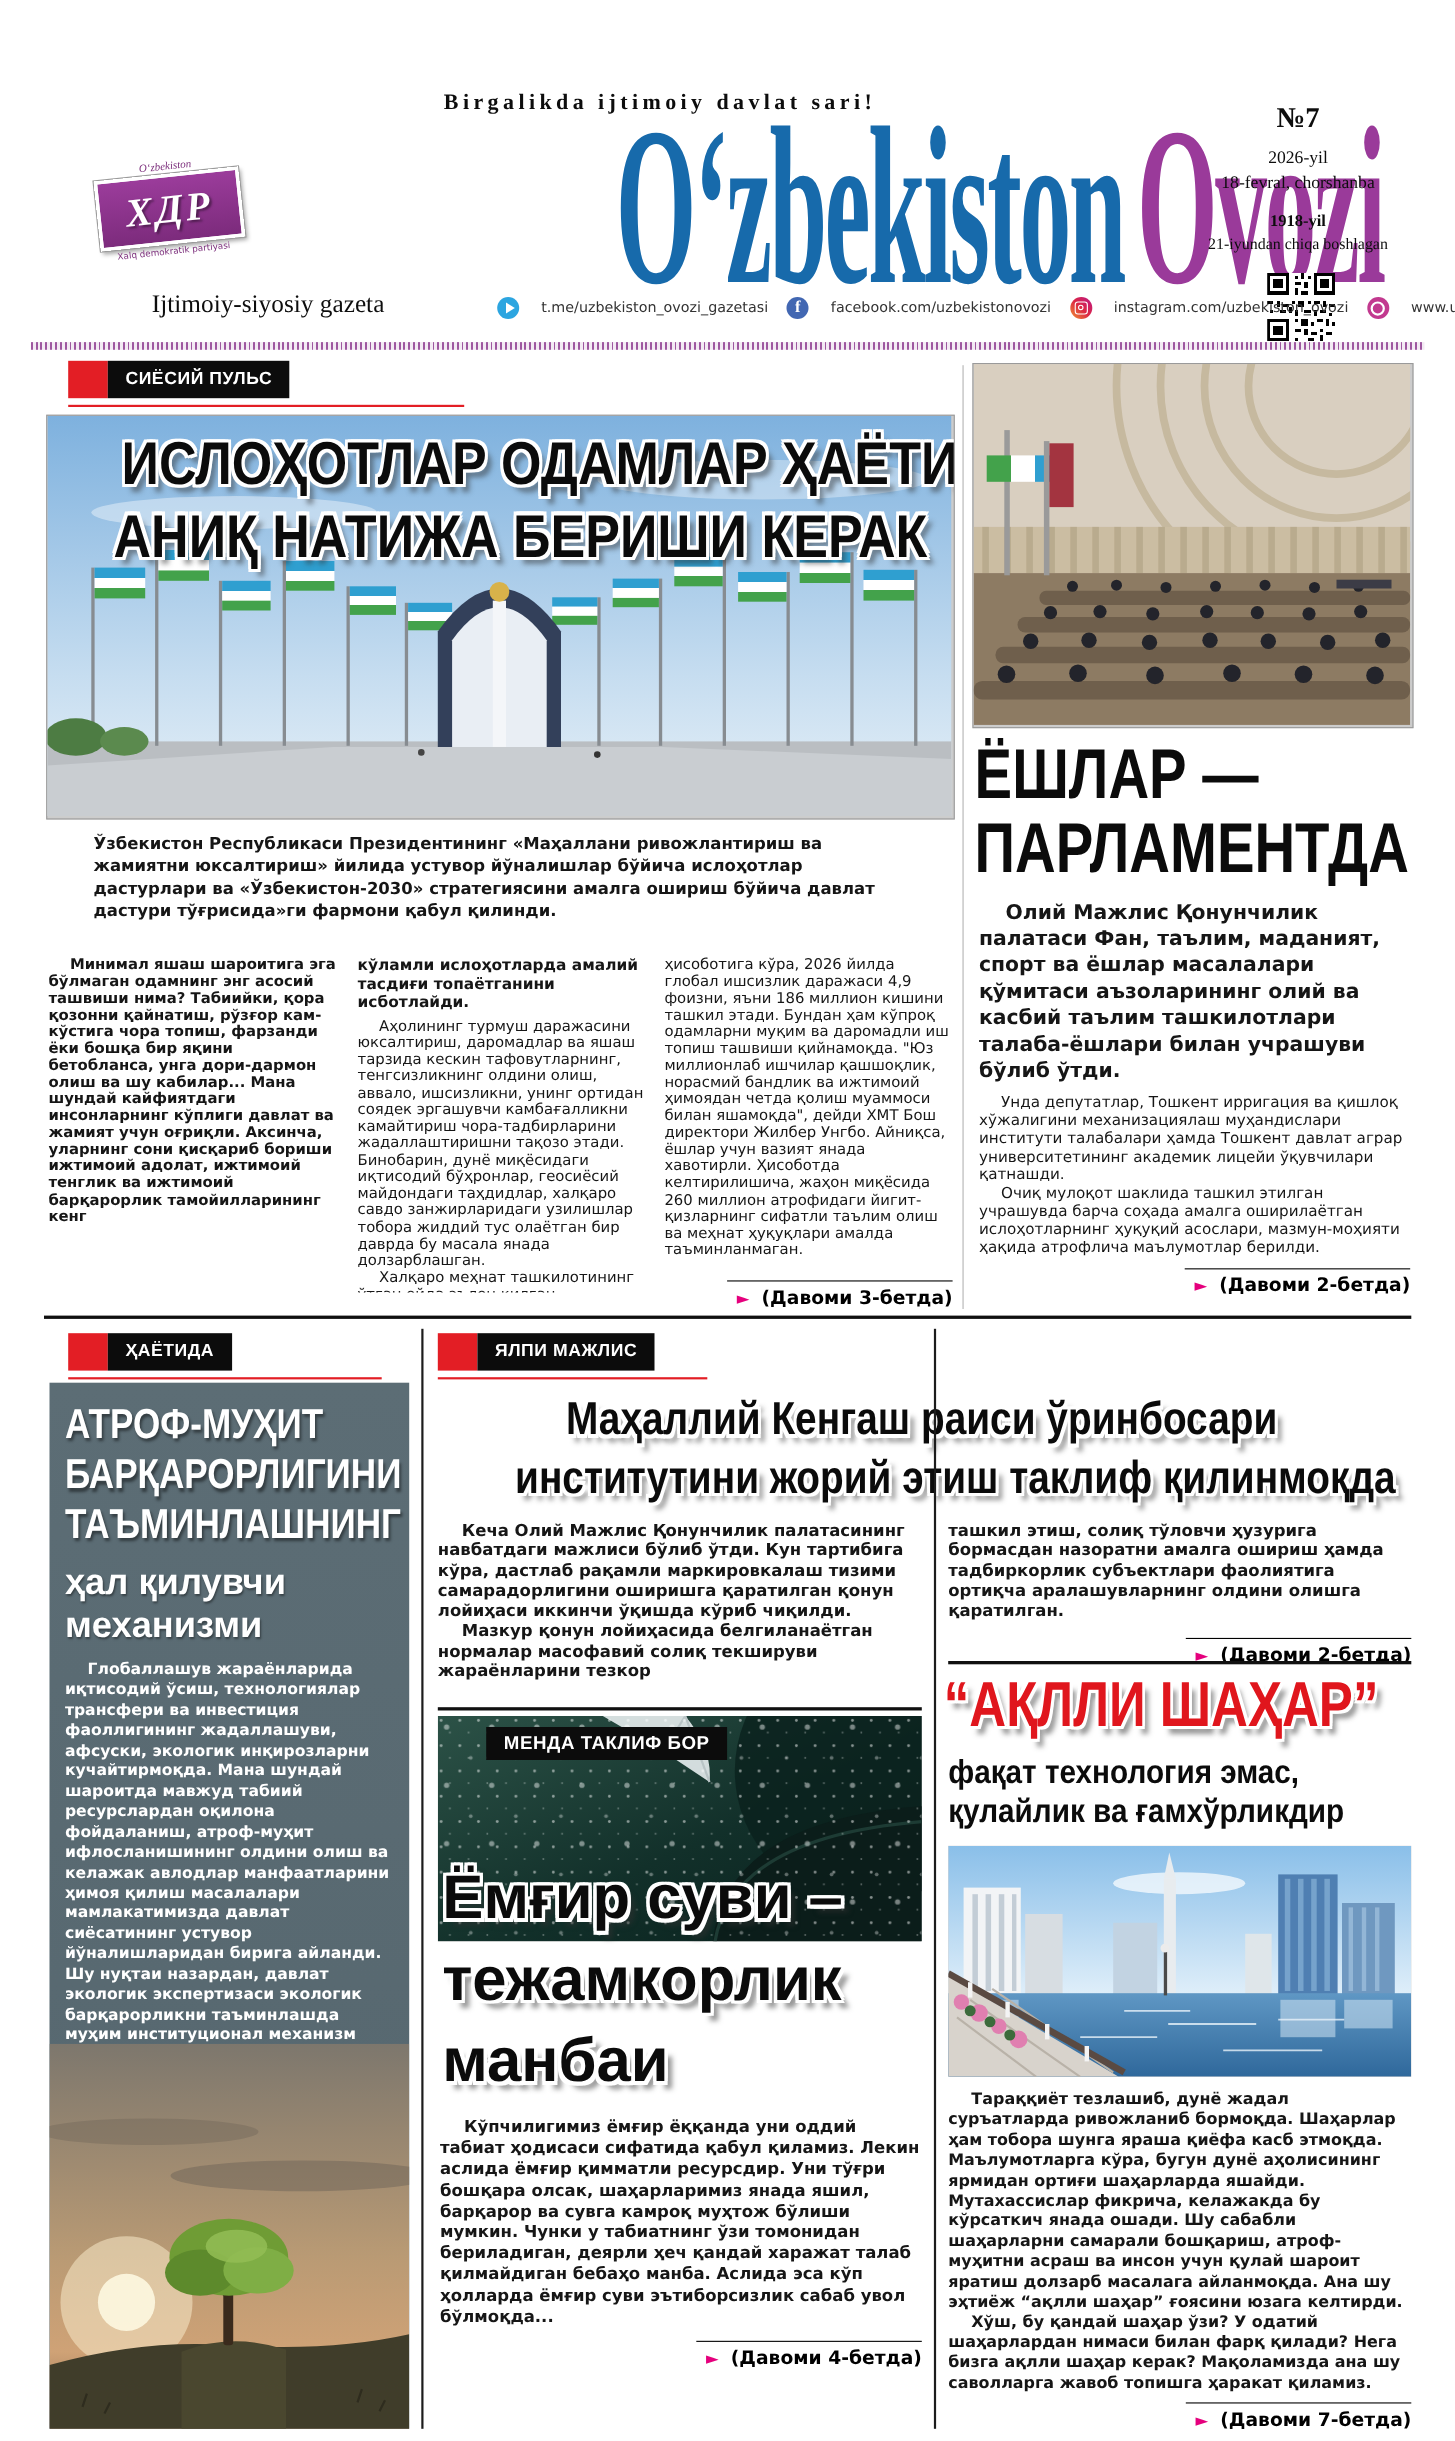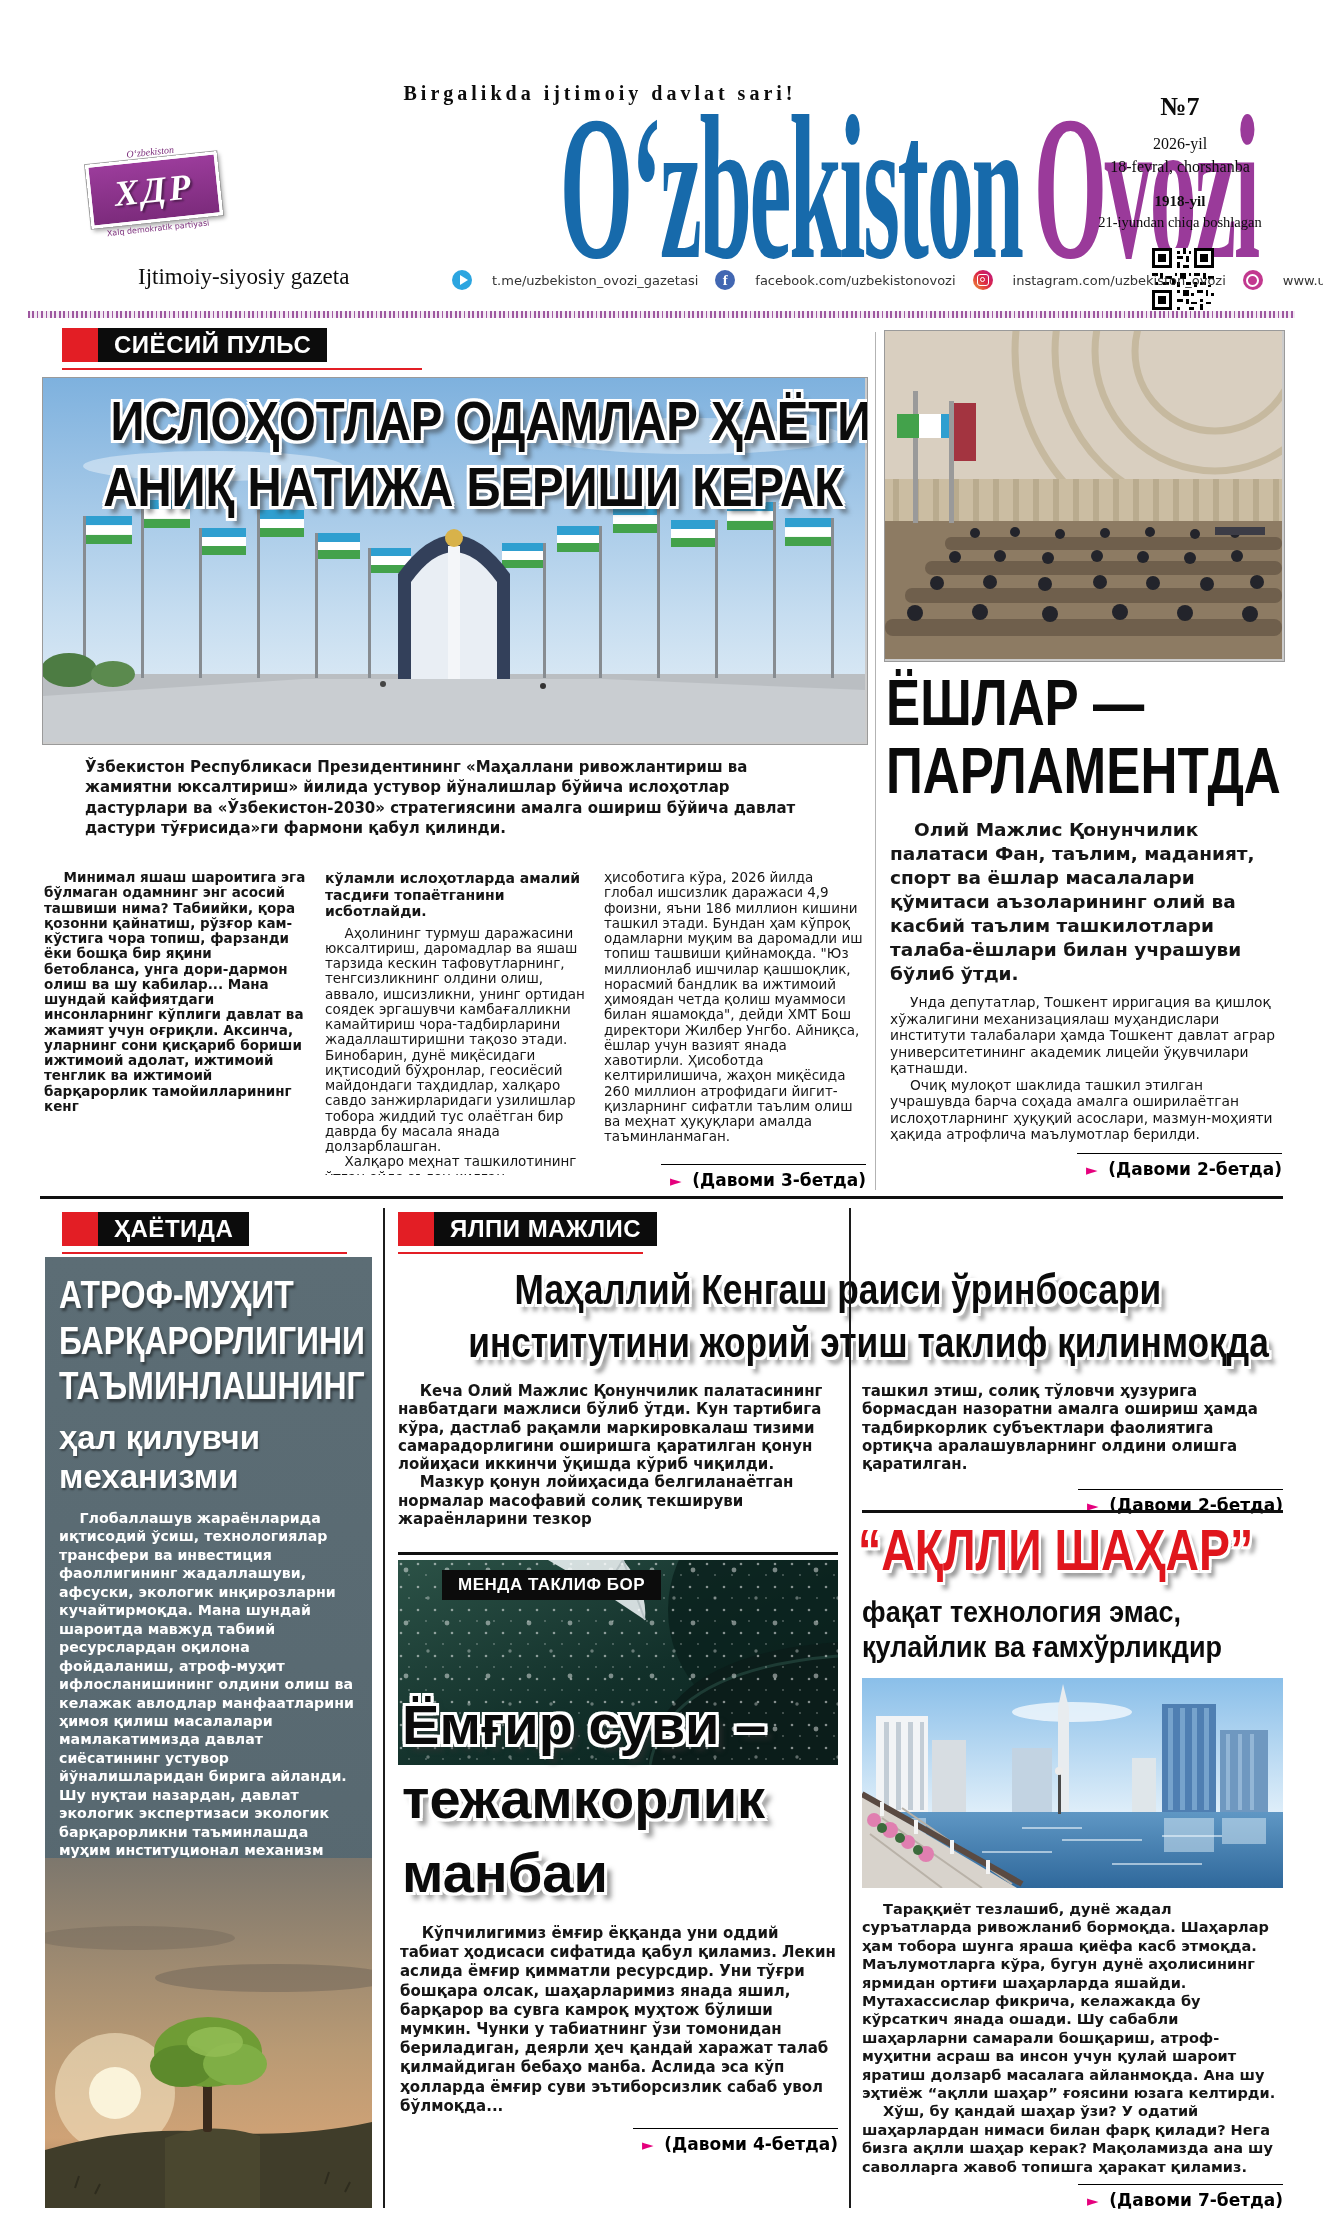--- a/index.html
+++ b/index.html
@@ -17,21 +17,21 @@
   .outline-h{font-family:"Liberation Sans",sans-serif;font-weight:900;color:#0b0b0b;
     text-shadow:-3px -3px 0 #fff,3px -3px 0 #fff,-3px 3px 0 #fff,3px 3px 0 #fff,
                  0 -3px 0 #fff,0 3px 0 #fff,-3px 0 0 #fff,3px 0 0 #fff,
                  7px 7px 5px rgba(50,50,50,.5);}
   .outline-red{color:#e0161d;}
 
   
   .sec-label{display:flex;height:34px;}
   .sec-label .sq{width:36px;background:#e31e25;}
   .sec-label .bx{background:#0c0c0c;color:#fff;font-family:"Liberation Sans",sans-serif;
-    font-weight:bold;font-size:24px;line-height:34px;padding:0 16px;letter-spacing:.5px;white-space:nowrap;}
+    font-weight:bold;font-size:16px;line-height:34px;padding:0 16px;letter-spacing:.5px;white-space:nowrap;}
   .red-line{position:absolute;height:2px;background:#e31e25;}
 
   
   .cont{font-weight:bold;font-size:17px;color:#000;text-align:right;font-family:"DejaVu Sans",sans-serif;}
   .cont .bar{display:block;border-top:1.5px solid #000;width:205px;margin:0 0 5px auto;}
   .cont .arr{color:#e5007d;margin-right:5px;font-size:15px;}
 
   .bt{font-family:"DejaVu Sans",sans-serif;color:#161616;}
   .ind{text-indent:1.45em;}
   .photo{border:1px solid #9a9a9a;overflow:hidden;background:#ccc;}

